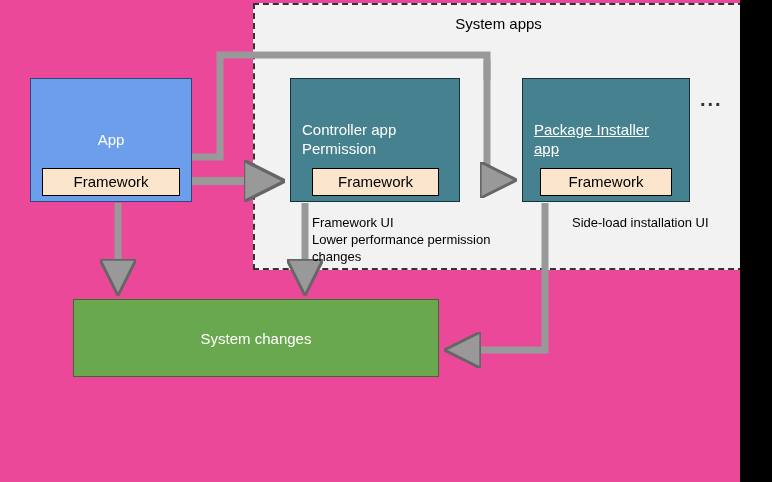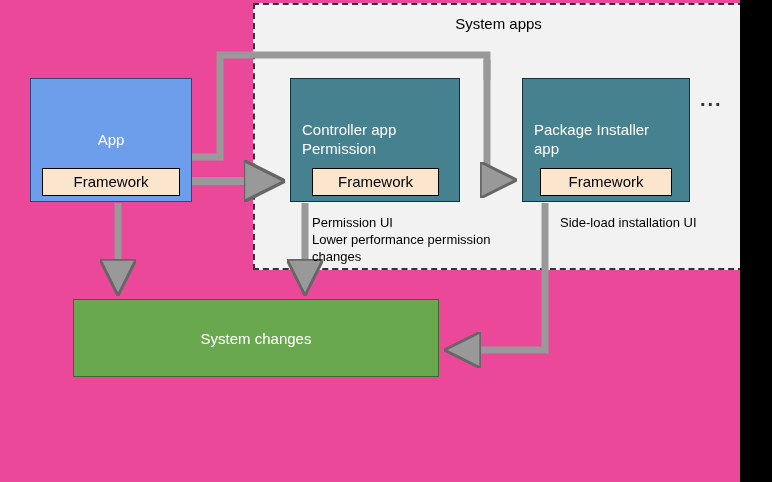--- a/index.html
+++ b/index.html
@@ -59,21 +59,21 @@
   #permission-controller-box { left: 290px; top: 78px; width: 170px; height: 124px; }
   #package-installer-box     { left: 522px; top: 78px; width: 168px; height: 124px; }
 
   .teal-title {
     color: #ffffff;
     font-size: 15px;
     line-height: 19px;
     text-align: left;
   }
   #permission-controller-title { left: 302px; top: 120px; width: 150px; }
-  #package-installer-title     { left: 534px; top: 120px; width: 150px; }
+  #package-installer-title     { left: 534px; top: 120px; width: 150px; text-decoration: underline; }
 
   
   .framework-chip {
     background: #fce5cd;
     border: 1px solid #000000;
     box-sizing: border-box;
     font-size: 15px;
     color: #000000;
     text-align: center;
     line-height: 26px;
@@ -85,21 +85,21 @@
 
   
   .caption {
     font-size: 13px;
     color: #000000;
     line-height: 17px;
     text-align: left;
     white-space: pre-line;
   }
   #permission-ui-caption  { left: 312px; top: 214px; width: 215px; }
-  #sideload-ui-caption    { left: 560px; top: 214px; width: 190px; }
+  #sideload-ui-caption    { left: 572px; top: 214px; width: 190px; }
 
   
   #system-server-box {
     left: 73px; top: 299px;
     width: 366px; height: 78px;
     background: #6aa84f;
     border: 1px solid #3a6b28;
     box-sizing: border-box;
   }
   #system-server-label {
@@ -169,21 +169,21 @@
   <div class="abs" id="app-box"></div>
   <div class="abs" id="app-label">App</div>
   <div class="abs framework-chip" id="app-framework">Framework</div>
 
   <div class="abs teal-box" id="permission-controller-box"></div>
   <div class="abs teal-title" id="permission-controller-title">
     <div>Controller app</div>
     <div>Permission</div>
   </div>
   <div class="abs framework-chip" id="permission-controller-framework">Framework</div>
-  <div class="abs caption" id="permission-ui-caption">Permission UI
+  <div class="abs caption" id="permission-ui-caption">Framework UI
 Lower performance permission changes</div>
 
   <div class="abs teal-box" id="package-installer-box"></div>
   <div class="abs teal-title" id="package-installer-title">
     <div>Package Installer</div>
     <div>app</div>
   </div>
   <div class="abs framework-chip" id="package-installer-framework">Framework</div>
   <div class="abs caption" id="sideload-ui-caption">Side-load installation UI</div>
 

